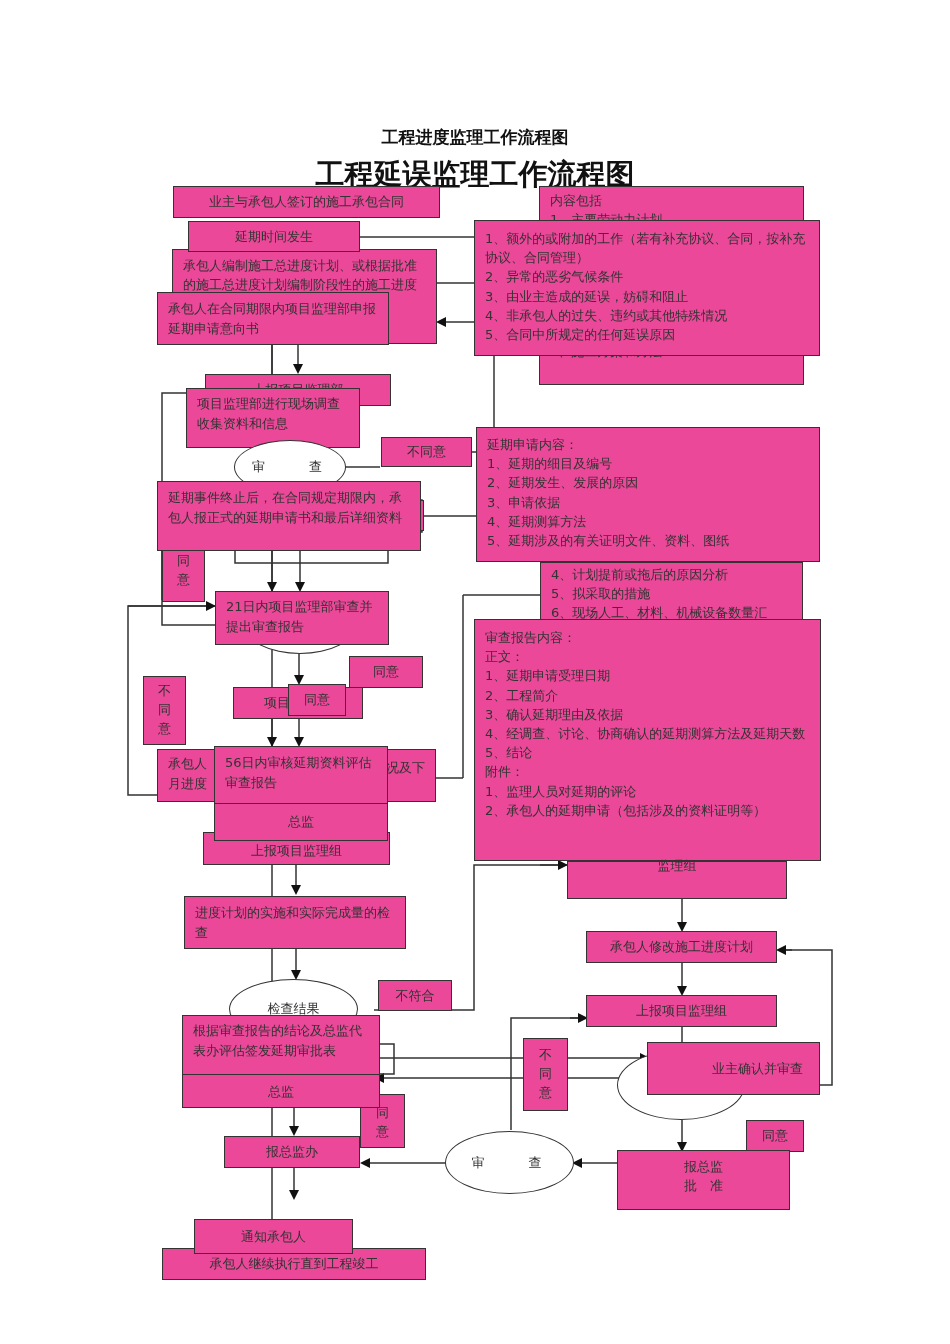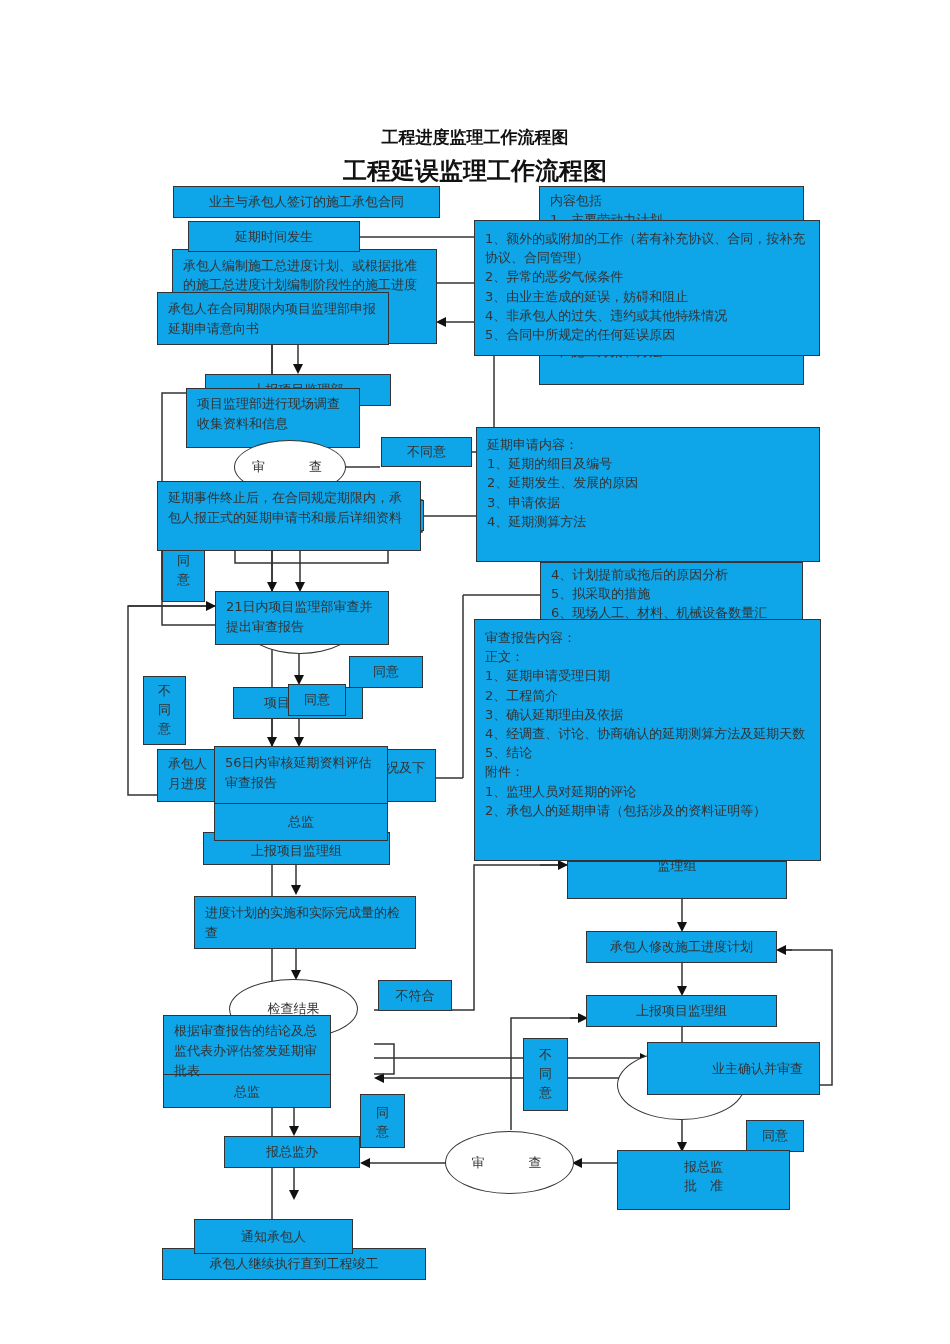--- a/index.html
+++ b/index.html
@@ -1,21 +1,21 @@
 <!DOCTYPE html>
 <html><head>
   <meta charset="utf-8">
   <style>
     html, body { margin: 0; padding: 0; }
     body { width: 950px; height: 1344px; background: #ffffff; position: relative; overflow: hidden;
            font-family: "DejaVu Sans", "Liberation Sans", sans-serif; color: #222; }
     .t { position: absolute; white-space: nowrap; }
     .title1 { left: 0; width: 950px; top: 126px; text-align: center; font-size: 17px; font-weight: bold; color: #111; }
-    .title2 { left: 0; width: 950px; top: 155px; text-align: center; font-size: 24px; font-weight: bold; color: #111; }
-    .box { position: absolute; border: 1.5px solid #333; background: #0ea5e9; box-sizing: border-box;
+    .title2 { left: 0; width: 950px; top: 155px; text-align: center; font-size: 29px; font-weight: bold; color: #111; }
+    .box { position: absolute; border: 1.5px solid #333; background: #ec4899; box-sizing: border-box;
            font-size: 13px; line-height: 20px; color: #333; }
     .center { display: flex; align-items: center; justify-content: center; text-align: center; }
     .pad { padding: 4px 10px; white-space: normal; }
     .list { padding: 4px 10px; font-size: 13px; line-height: 19.2px; white-space: normal; }
     .ell { position: absolute; border: 1.5px solid #333; border-radius: 50%; background: #fff; box-sizing: border-box;
            font-size: 13px; display: flex; align-items: center; justify-content: center; color: #333; }
     .vert { writing-mode: horizontal-tb; text-align: center; font-size: 13px; line-height: 19px; padding-top: 4px; }
     svg.lines { position: absolute; left: 0; top: 0; width: 950px; height: 1344px; pointer-events: none; }
     .split { border-top: 1.5px solid #333; }
     .spaced { letter-spacing: 6px; }
@@ -133,20 +133,21 @@
 <div class="box center" style="left:381px;top:437px;width:91px;height:30px;">
   <span>不同意</span>
 </div>
 
 <div class="box list" style="left:476px;top:427px;width:344px;height:135px;padding-top:7px;">
   <div>延期申请内容：</div>
   <div>1、延期的细目及编号</div>
   <div>2、延期发生、发展的原因</div>
   <div>3、申请依据</div>
   <div>4、延期测算方法</div>
+  <div>5、延期涉及的有关证明文件、资料、图纸</div>
 </div>
 
 <div class="box list" style="left:540px;top:562px;width:263px;height:64px;padding-top:2px;">
   <div>4、计划提前或拖后的原因分析</div>
   <div>5、拟采取的措施</div>
   <div>6、现场人工、材料、机械设备数量汇</div>
 </div>
 
 <div class="box" style="left:382px;top:500px;width:42px;height:31px;font-size:13px;line-height:28px;padding-left:2px;">
   <span>意</span>
@@ -202,37 +203,37 @@
 
 <div class="box center" style="left:203px;top:832px;width:187px;height:33px;padding-top:4px;">
   <span>上报项目监理组</span>
 </div>
 
 <div class="box" style="left:214px;top:746px;width:174px;height:95px;">
   <div class="pad" style="height:56px;box-sizing:border-box;padding-top:6px;">56日内审核延期资料评估审查报告</div>
   <div class="split center" style="height:36px;">总监</div>
 </div>
 
-<div class="box pad" style="left:184px;top:896px;width:222px;height:53px;padding-top:6px;margin-left:10px;">
+<div class="box pad" style="left:184px;top:896px;width:222px;height:53px;padding-top:6px;">
   <span>进度计划的实施和实际完成量的检查</span>
 </div>
 
 <div class="ell" style="left:229px;top:979px;width:129px;height:60px;align-items:flex-start;padding-top:20px;">
   <span>检查结果</span>
 </div>
 
 <div class="box center" style="left:378px;top:980px;width:74px;height:31px;">
   <span>不符合</span>
 </div>
 
 <div class="box vert" style="left:360px;top:1094px;width:45px;height:54px;padding-top:8px;">
   <div style="width:14px;margin:0 auto;white-space:normal;">同意</div>
 </div>
 
-<div class="box" style="left:163px;top:1015px;width:168px;height:93px;">
+<div class="box" style="left:182px;top:1015px;width:198px;height:93px;">
   <div class="pad" style="height:58px;box-sizing:border-box;padding-top:5px;">根据审查报告的结论及总监代表办评估签发延期审批表</div>
   <div class="split center" style="height:33px;">总监</div>
 </div>
 
 <div class="box center" style="left:224px;top:1136px;width:136px;height:32px;">
   <span>报总监办</span>
 </div>
 
 <div class="box center" style="left:162px;top:1248px;width:264px;height:32px;">
   <span>承包人继续执行直到工程竣工</span>

